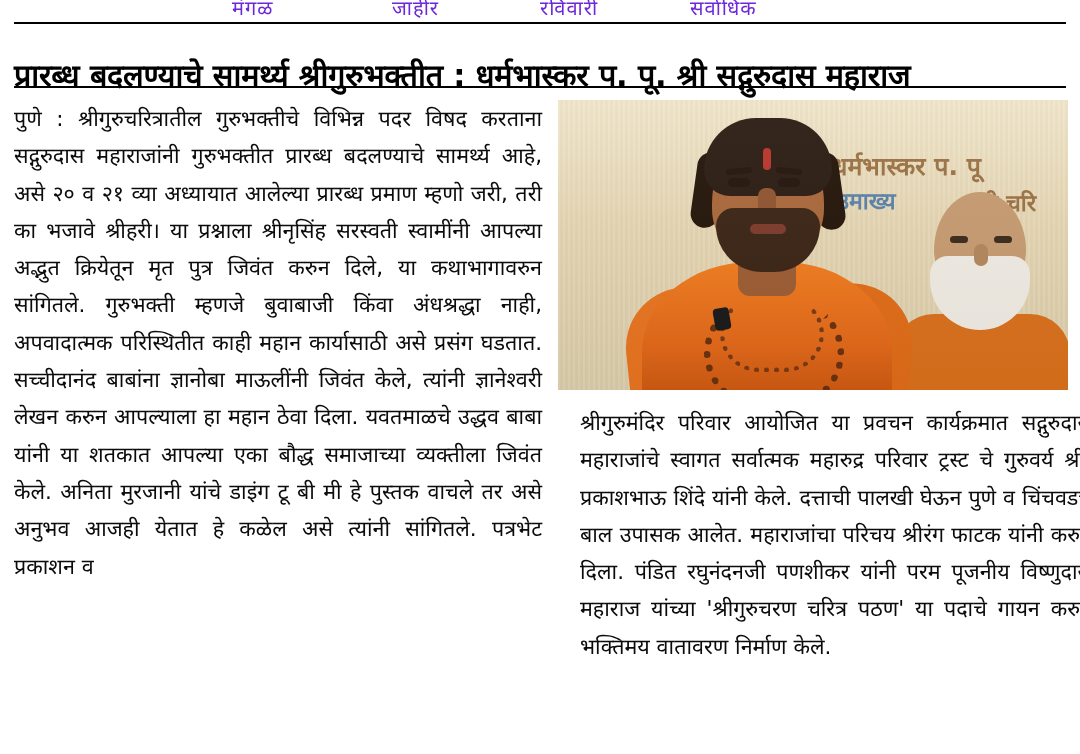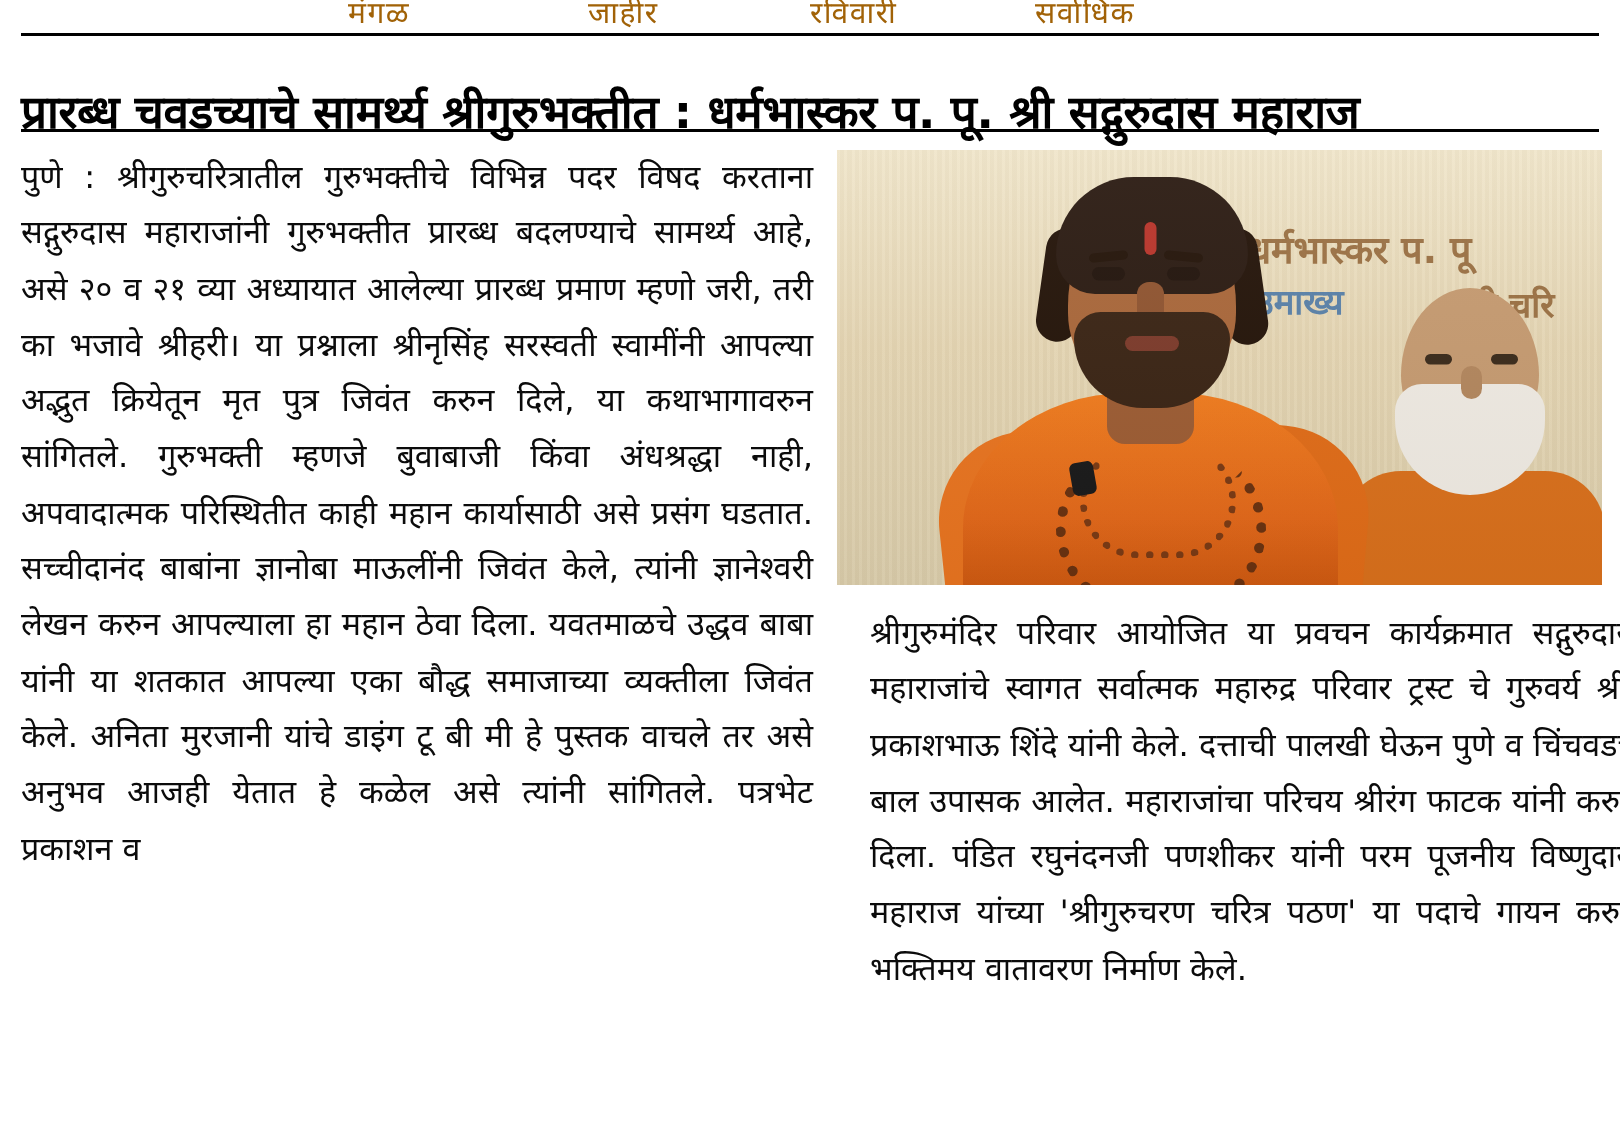--- a/index.html
+++ b/index.html
@@ -22,21 +22,21 @@
   }
 
   
   .top-clip {
     position: absolute;
     top: 0px;
     left: 0px;
     width: 1080px;
     height: 20px;
     overflow: hidden;
-    color: #a16207;
+    color: #6d28d9;
     font-family: "DejaVu Sans", sans-serif;
     font-size: 20px;
     letter-spacing: 1px;
     white-space: nowrap;
   }
   .top-clip span {
     position: absolute;
     top: -6px;
   }
   .tc1 { left: 232px; }
@@ -390,21 +390,21 @@
 
   <div class="top-clip">
     <span class="tc1">मंगळ</span>
     <span class="tc2">जाहीर</span>
     <span class="tc3">रविवारी</span>
     <span class="tc4">सर्वाधिक</span>
   </div>
 
   <div class="rule-top"></div>
 
-  <h1 class="headline">प्रारब्ध चवडच्याचे सामर्थ्य श्रीगुरुभक्तीत : धर्मभास्कर प. पू. श्री सद्गुरुदास महाराज</h1>
+  <h1 class="headline">प्रारब्ध बदलण्याचे सामर्थ्य श्रीगुरुभक्तीत : धर्मभास्कर प. पू. श्री सद्गुरुदास महाराज</h1>
 
   <div class="rule-under"></div>
 
   <div class="col-left">
     <span class="dateline">पुणे :</span><span> श्रीगुरुचरित्रातील गुरुभक्तीचे विभिन्न पदर विषद करताना सद्गुरुदास महाराजांनी गुरुभक्तीत प्रारब्ध बदलण्याचे सामर्थ्य आहे, असे २० व २१ व्या अध्यायात आलेल्या प्रारब्ध प्रमाण म्हणो जरी, तरी का भजावे श्रीहरी। या प्रश्नाला श्रीनृसिंह सरस्वती स्वामींनी आपल्या अद्भुत क्रियेतून मृत पुत्र जिवंत करुन दिले, या कथाभागावरुन सांगितले. गुरुभक्ती म्हणजे बुवाबाजी किंवा अंधश्रद्धा नाही, अपवादात्मक परिस्थितीत काही महान कार्यासाठी असे प्रसंग घडतात. सच्चीदानंद बाबांना ज्ञानोबा माऊलींनी जिवंत केले, त्यांनी ज्ञानेश्वरी लेखन करुन आपल्याला हा महान ठेवा दिला. यवतमाळचे उद्धव बाबा यांनी या शतकात आपल्या एका बौद्ध समाजाच्या व्यक्तीला जिवंत केले. अनिता मुरजानी यांचे डाइंग टू बी मी हे पुस्तक वाचले तर असे अनुभव आजही येतात हे कळेल असे त्यांनी सांगितले. पत्रभेट प्रकाशन व</span>
   </div>
 
   <div class="col-right">
     <span>श्रीगुरुमंदिर परिवार आयोजित  या प्रवचन कार्यक्रमात सद्गुरुदास महाराजांचे स्वागत सर्वात्मक महारुद्र परिवार ट्रस्ट चे गुरुवर्य श्री. प्रकाशभाऊ शिंदे यांनी केले. दत्ताची पालखी घेऊन पुणे व चिंचवडचे बाल उपासक आलेत. महाराजांचा परिचय श्रीरंग फाटक यांनी करुन दिला. पंडित रघुनंदनजी पणशीकर यांनी परम पूजनीय विष्णुदास महाराज यांच्या 'श्रीगुरुचरण चरित्र पठण' या पदाचे गायन करुन भक्तिमय वातावरण निर्माण केले.</span>
   </div>

